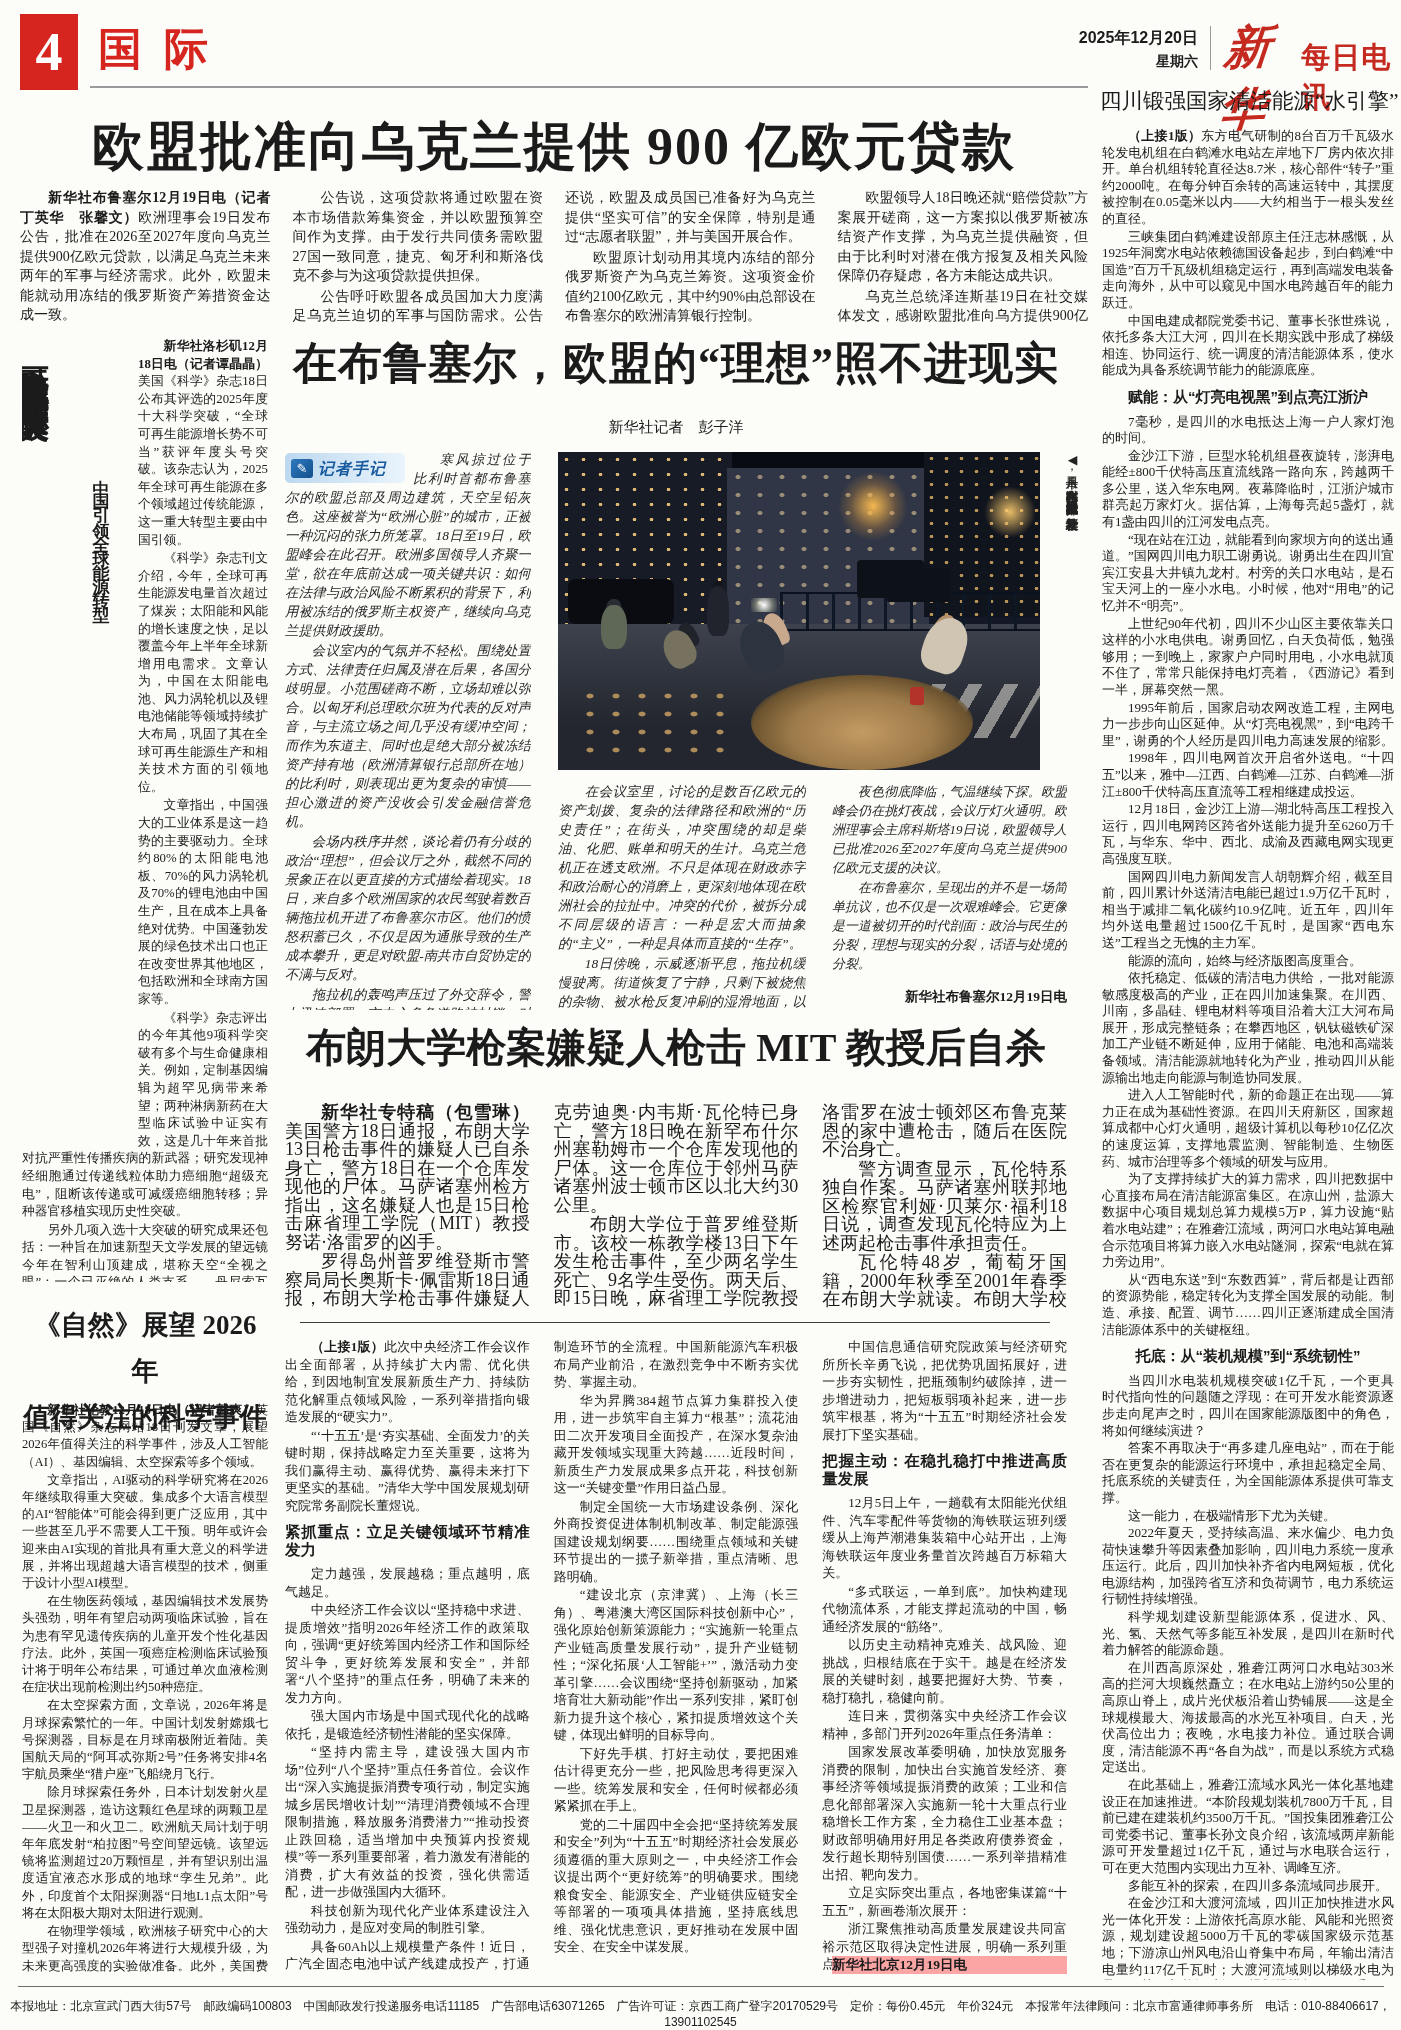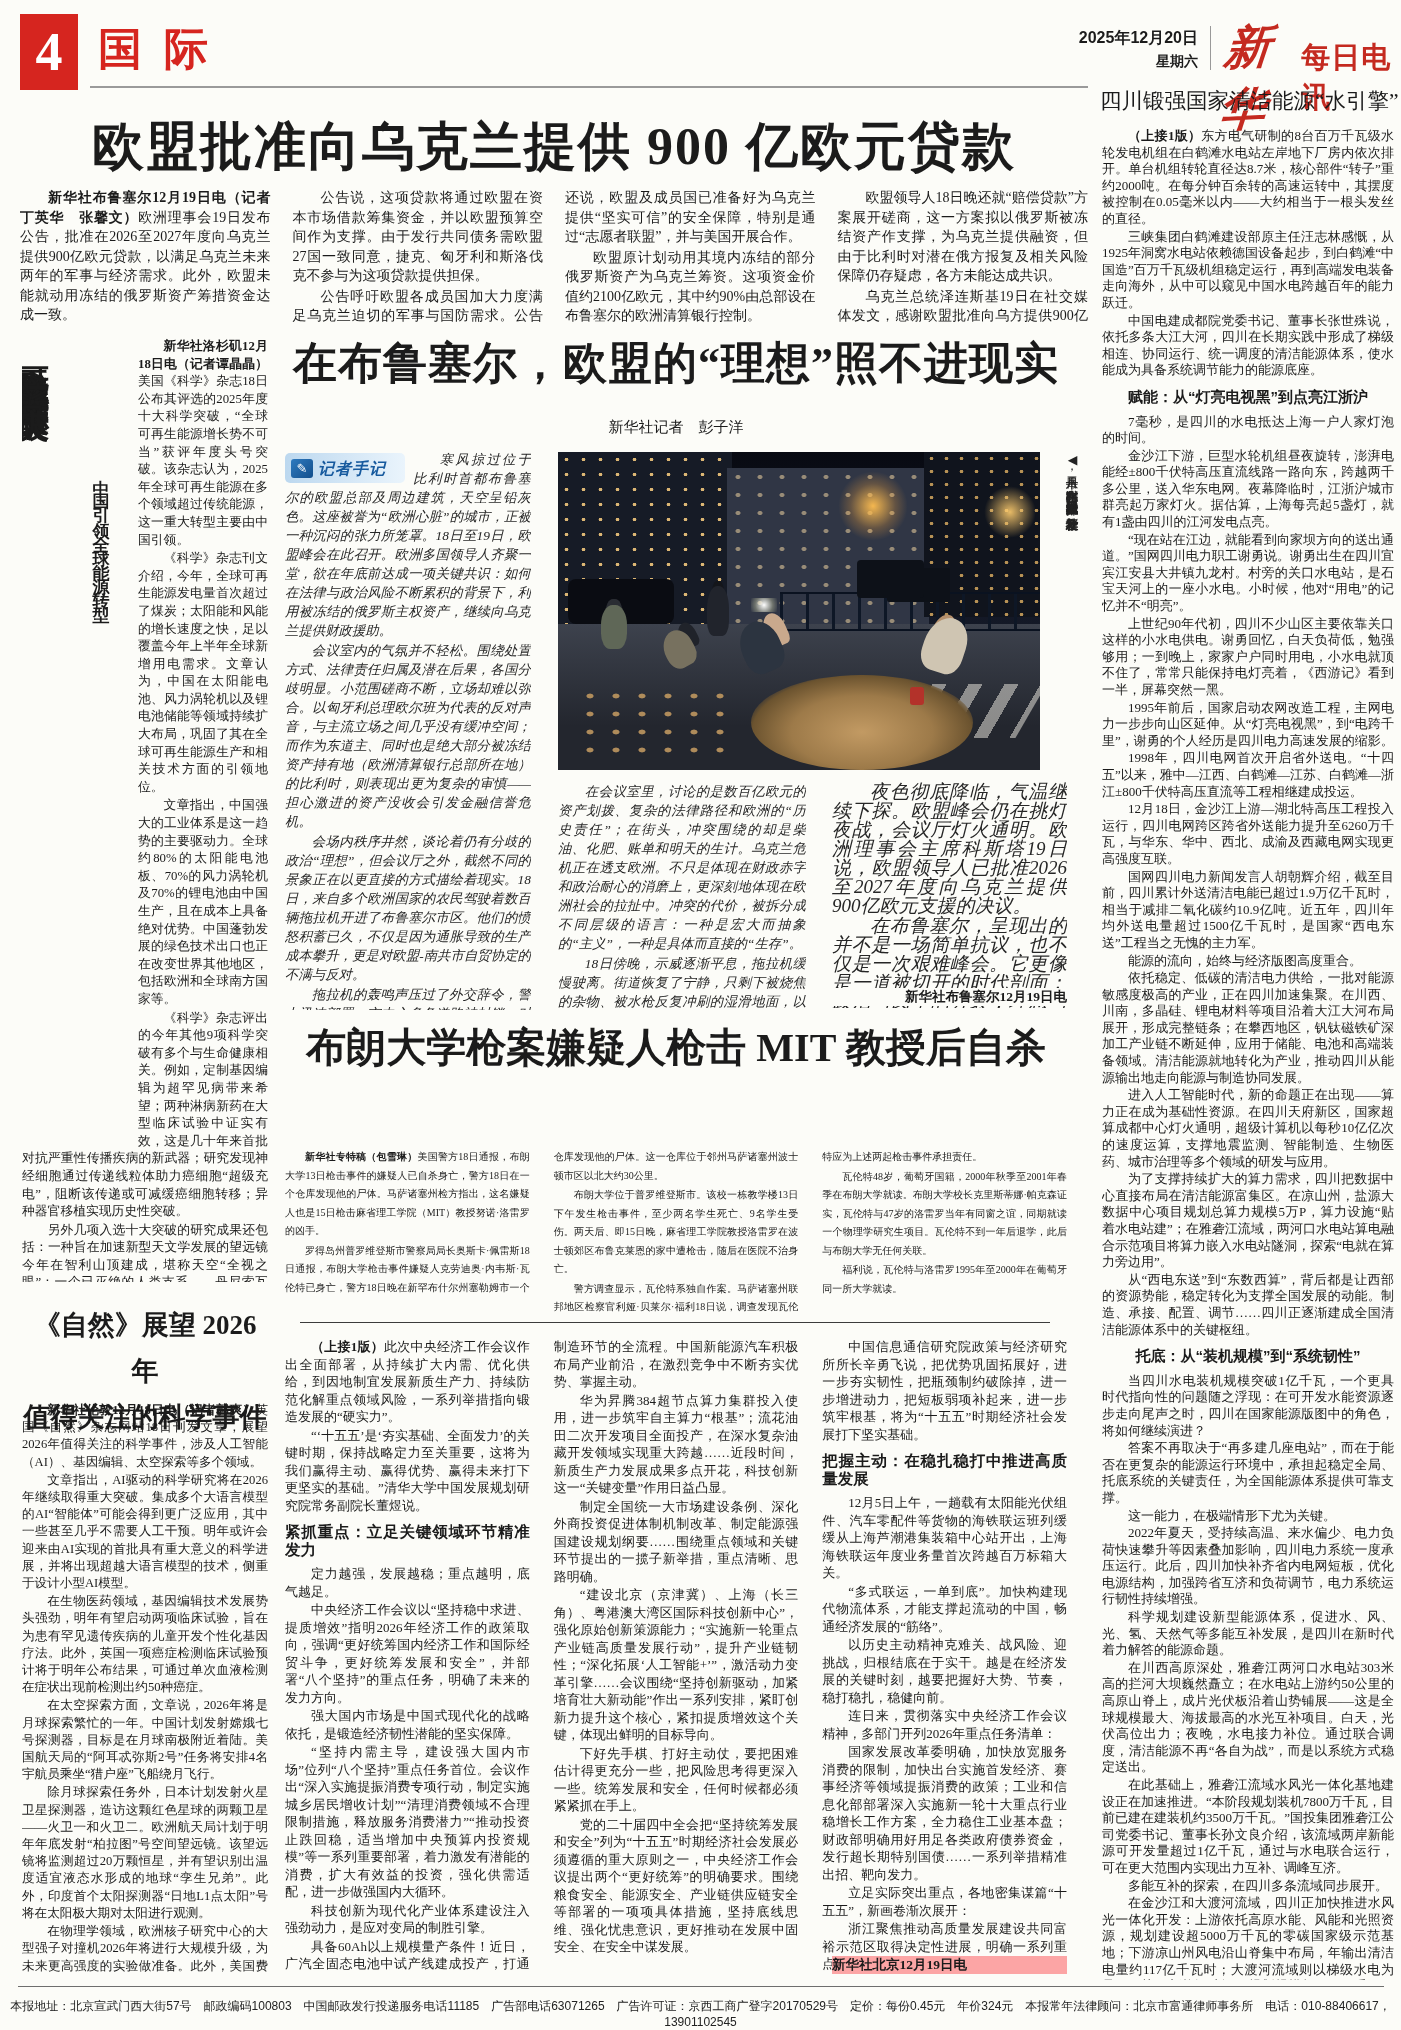--- a/index.html
+++ b/index.html
@@ -38,37 +38,37 @@
   
   .nat-title{left:22px;top:1302px;width:246px;text-align:center;font-size:27px;font-weight:bold;line-height:46px;}
   .nat-body{left:22px;top:1402px;width:246px;height:574px;overflow:hidden;
     font-size:12.6px;line-height:17.2px;text-align:justify;}
   
   .bru-title{left:285px;top:334px;width:782px;text-align:center;font-size:44px;font-weight:bold;letter-spacing:1px;}
   .bru-byline{left:285px;top:418px;width:782px;text-align:center;font-size:15px;}
   .kaiti{font-style:italic;color:#262626;}
   .bru-colA{left:285px;top:450px;width:246px;height:560px;overflow:hidden;font-size:13.4px;line-height:19px;text-align:justify;}
   .bru-colB{left:558px;top:782px;width:248px;height:226px;overflow:hidden;font-size:13.4px;line-height:19px;text-align:justify;}
-  .bru-colC{left:832px;top:782px;width:235px;height:226px;overflow:hidden;font-size:19px;line-height:19px;text-align:justify;}
+  .bru-colC{left:832px;top:782px;width:235px;height:226px;overflow:hidden;font-size:13px;line-height:19px;text-align:justify;}
   .bru-sign{left:832px;top:988px;width:235px;text-align:right;font-weight:bold;font-size:13.5px;background:#fcfcf8;font-style:normal;}
   .badge{float:left;width:112px;height:30px;margin:3px 8px 4px 0;border-radius:5px;
     background:linear-gradient(90deg,#bcd8ef,#eaf4fc);display:flex;align-items:center;padding:0 4px;}
   .badge-icon{width:22px;height:19px;background:linear-gradient(135deg,#2e7abf,#134f8c);border-radius:3px;
     color:#fff;font-size:13px;line-height:19px;text-align:center;margin:0 5px 0 2px;font-style:normal;}
   .badge-label{font-size:16px;font-weight:bold;font-style:italic;color:#175a9e;letter-spacing:1px;white-space:nowrap;}
   
   .photo{left:558px;top:452px;width:482px;height:318px;background:#0b0d15;overflow:hidden;}
   .ph{position:absolute;}
   .caption{left:1044px;top:452px;width:36px;height:318px;writing-mode:vertical-rl;
     font-size:12.5px;line-height:17px;color:#222;}
   .caption b{font-family:"Liberation Sans",sans-serif;}
   
   .mit-title{left:285px;top:1020px;width:782px;text-align:center;font-size:40px;font-weight:bold;}
-  .mit-body{left:285px;top:1148px;width:782px;height:216px;column-count:3;column-gap:24px;
-    font-size:10px;line-height:18.5px;text-align:justify;overflow:hidden;}
+  .mit-body{left:285px;top:1103px;width:782px;height:216px;column-count:3;column-gap:24px;
+    font-size:18px;line-height:18.5px;text-align:justify;overflow:hidden;}
   .divider{left:300px;top:1322px;width:750px;height:1px;background:#3c3c3c;}
   
   .eco-body{left:285px;top:1338px;width:782px;height:642px;column-count:3;column-gap:24px;
     font-size:13px;line-height:17.5px;text-align:justify;overflow:hidden;}
   .sub-head{font-family:"Liberation Sans",sans-serif;font-weight:bold;font-size:15.5px;
     text-indent:0;margin:9px 0 7px 0;}
   .eco-sign{left:832px;top:1956px;width:235px;text-align:left;font-weight:bold;font-size:13.5px;background:#fca5a5;}
   
   .sc-title{left:1100px;top:86px;width:296px;text-align:center;font-size:21.5px;font-weight:normal;white-space:nowrap;}
   .sc-body{left:1102px;top:128px;width:292px;height:1852px;overflow:hidden;

